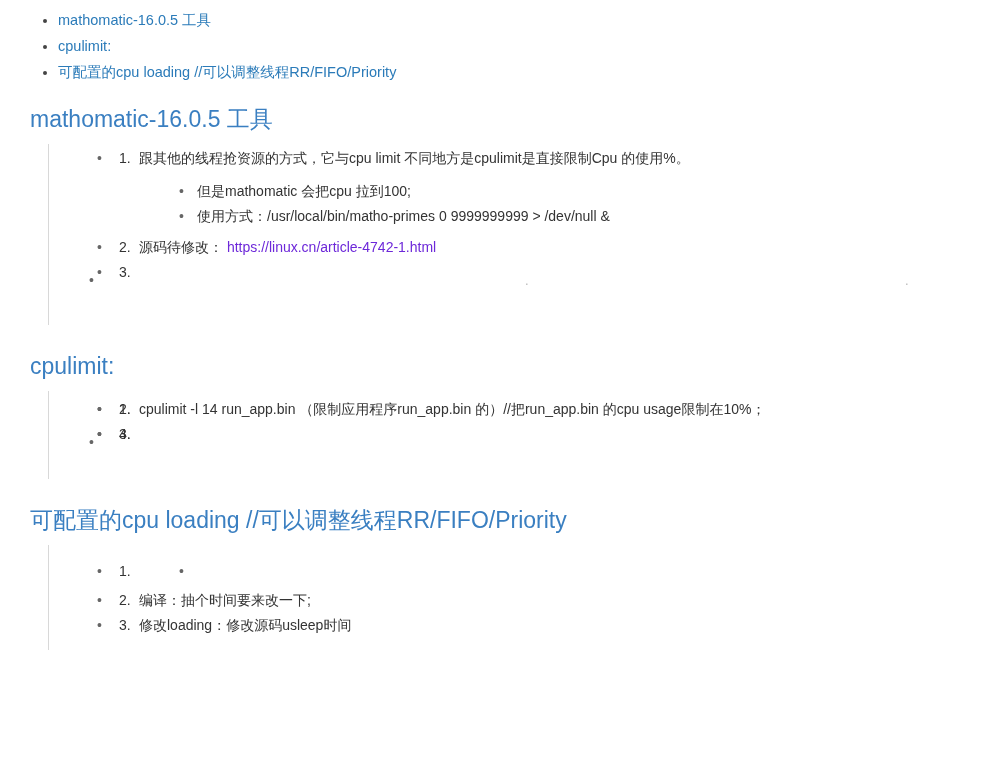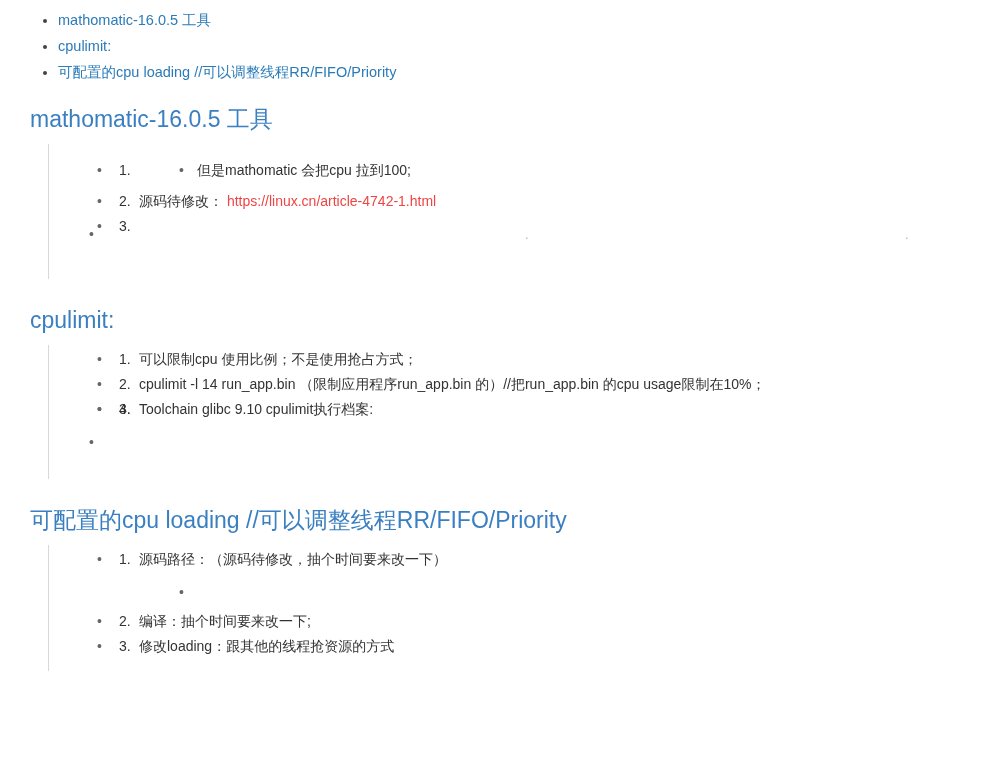--- a/index.html
+++ b/index.html
@@ -105,21 +105,21 @@
     top: 0;
     color: #666;
   }
 
   
   ul.sub.empty-bullet > li { min-height: 19px; }
   .spacer-md { height: 16px; }
   .spacer-sm { height: 8px; }
 
   a.inline-link {
-    color: #ef4444;
+    color: #6d28d9;
     text-decoration: none;
   }
 
   
   .faint-dots {
     position: relative;
     height: 18px;
   }
   .faint-dots span {
     position: absolute;
@@ -144,22 +144,24 @@
     <li>
       <a class="toc-link" href="#">可配置的cpu loading //可以调整线程RR/FIFO/Priority</a>
     </li>
   </ul>
 
   <h2 class="section">mathomatic-16.0.5 工具</h2>
   <div class="block">
     <ol class="num">
       <li>
         <span class="numlabel">1.</span>
+        <span>跟其他的线程抢资源的方式，它与cpu limit 不同地方是cpulimit是直接限制Cpu 的使用%。</span>
         <ul class="sub">
           <li>但是mathomatic 会把cpu 拉到100;</li>
+          <li>使用方式：/usr/local/bin/matho-primes 0 9999999999 &gt; /dev/null &amp;</li>
         </ul>
       </li>
       <li>
         <span class="numlabel">2.</span>
         <span>源码待修改：</span>
         <a class="inline-link" href="#">https://linux.cn/article-4742-1.html</a>
       </li>
       <li>
         <span class="numlabel">3.</span>
       </li>
@@ -173,54 +175,51 @@
       </li>
     </ul>
     <div class="spacer-md"></div>
   </div>
 
   <h2 class="section tight">cpulimit:</h2>
   <div class="block">
     <ol class="num">
       <li>
         <span class="numlabel">1.</span>
-        <span>可以限制cpu 使用比例；不是使用抢占方式；</span>
       </li>
       <li>
         <span class="numlabel">2.</span>
         <span>cpulimit -l 14 run_app.bin （限制应用程序run_app.bin 的）//把run_app.bin 的cpu usage限制在10%；</span>
       </li>
       <li>
         <span class="numlabel">3.</span>
       </li>
       <li>
         <span class="numlabel">4.</span>
-        <span>Toolchain glibc 9.10 cpulimit执行档案:</span>
       </li>
     </ol>
     <ul class="sub empty-bullet">
       <li></li>
     </ul>
     <div class="spacer-sm"></div>
   </div>
 
   <h2 class="section tight">可配置的cpu loading //可以调整线程RR/FIFO/Priority</h2>
   <div class="block">
     <ol class="num">
       <li>
         <span class="numlabel">1.</span>
-        <span>源码路径：（源码待修改，抽个时间要来改一下）</span>
         <ul class="sub empty-bullet">
           <li></li>
         </ul>
       </li>
       <li>
         <span class="numlabel">2.</span>
         <span>编译：抽个时间要来改一下;</span>
       </li>
       <li>
         <span class="numlabel">3.</span>
-        <span>修改loading：跟其他的线程抢资源的方式</span>
+        <span>修改loading：修改源码usleep时间</span>
       </li>
     </ol>
   </div>
 
 </div>
 
 </body></html>

